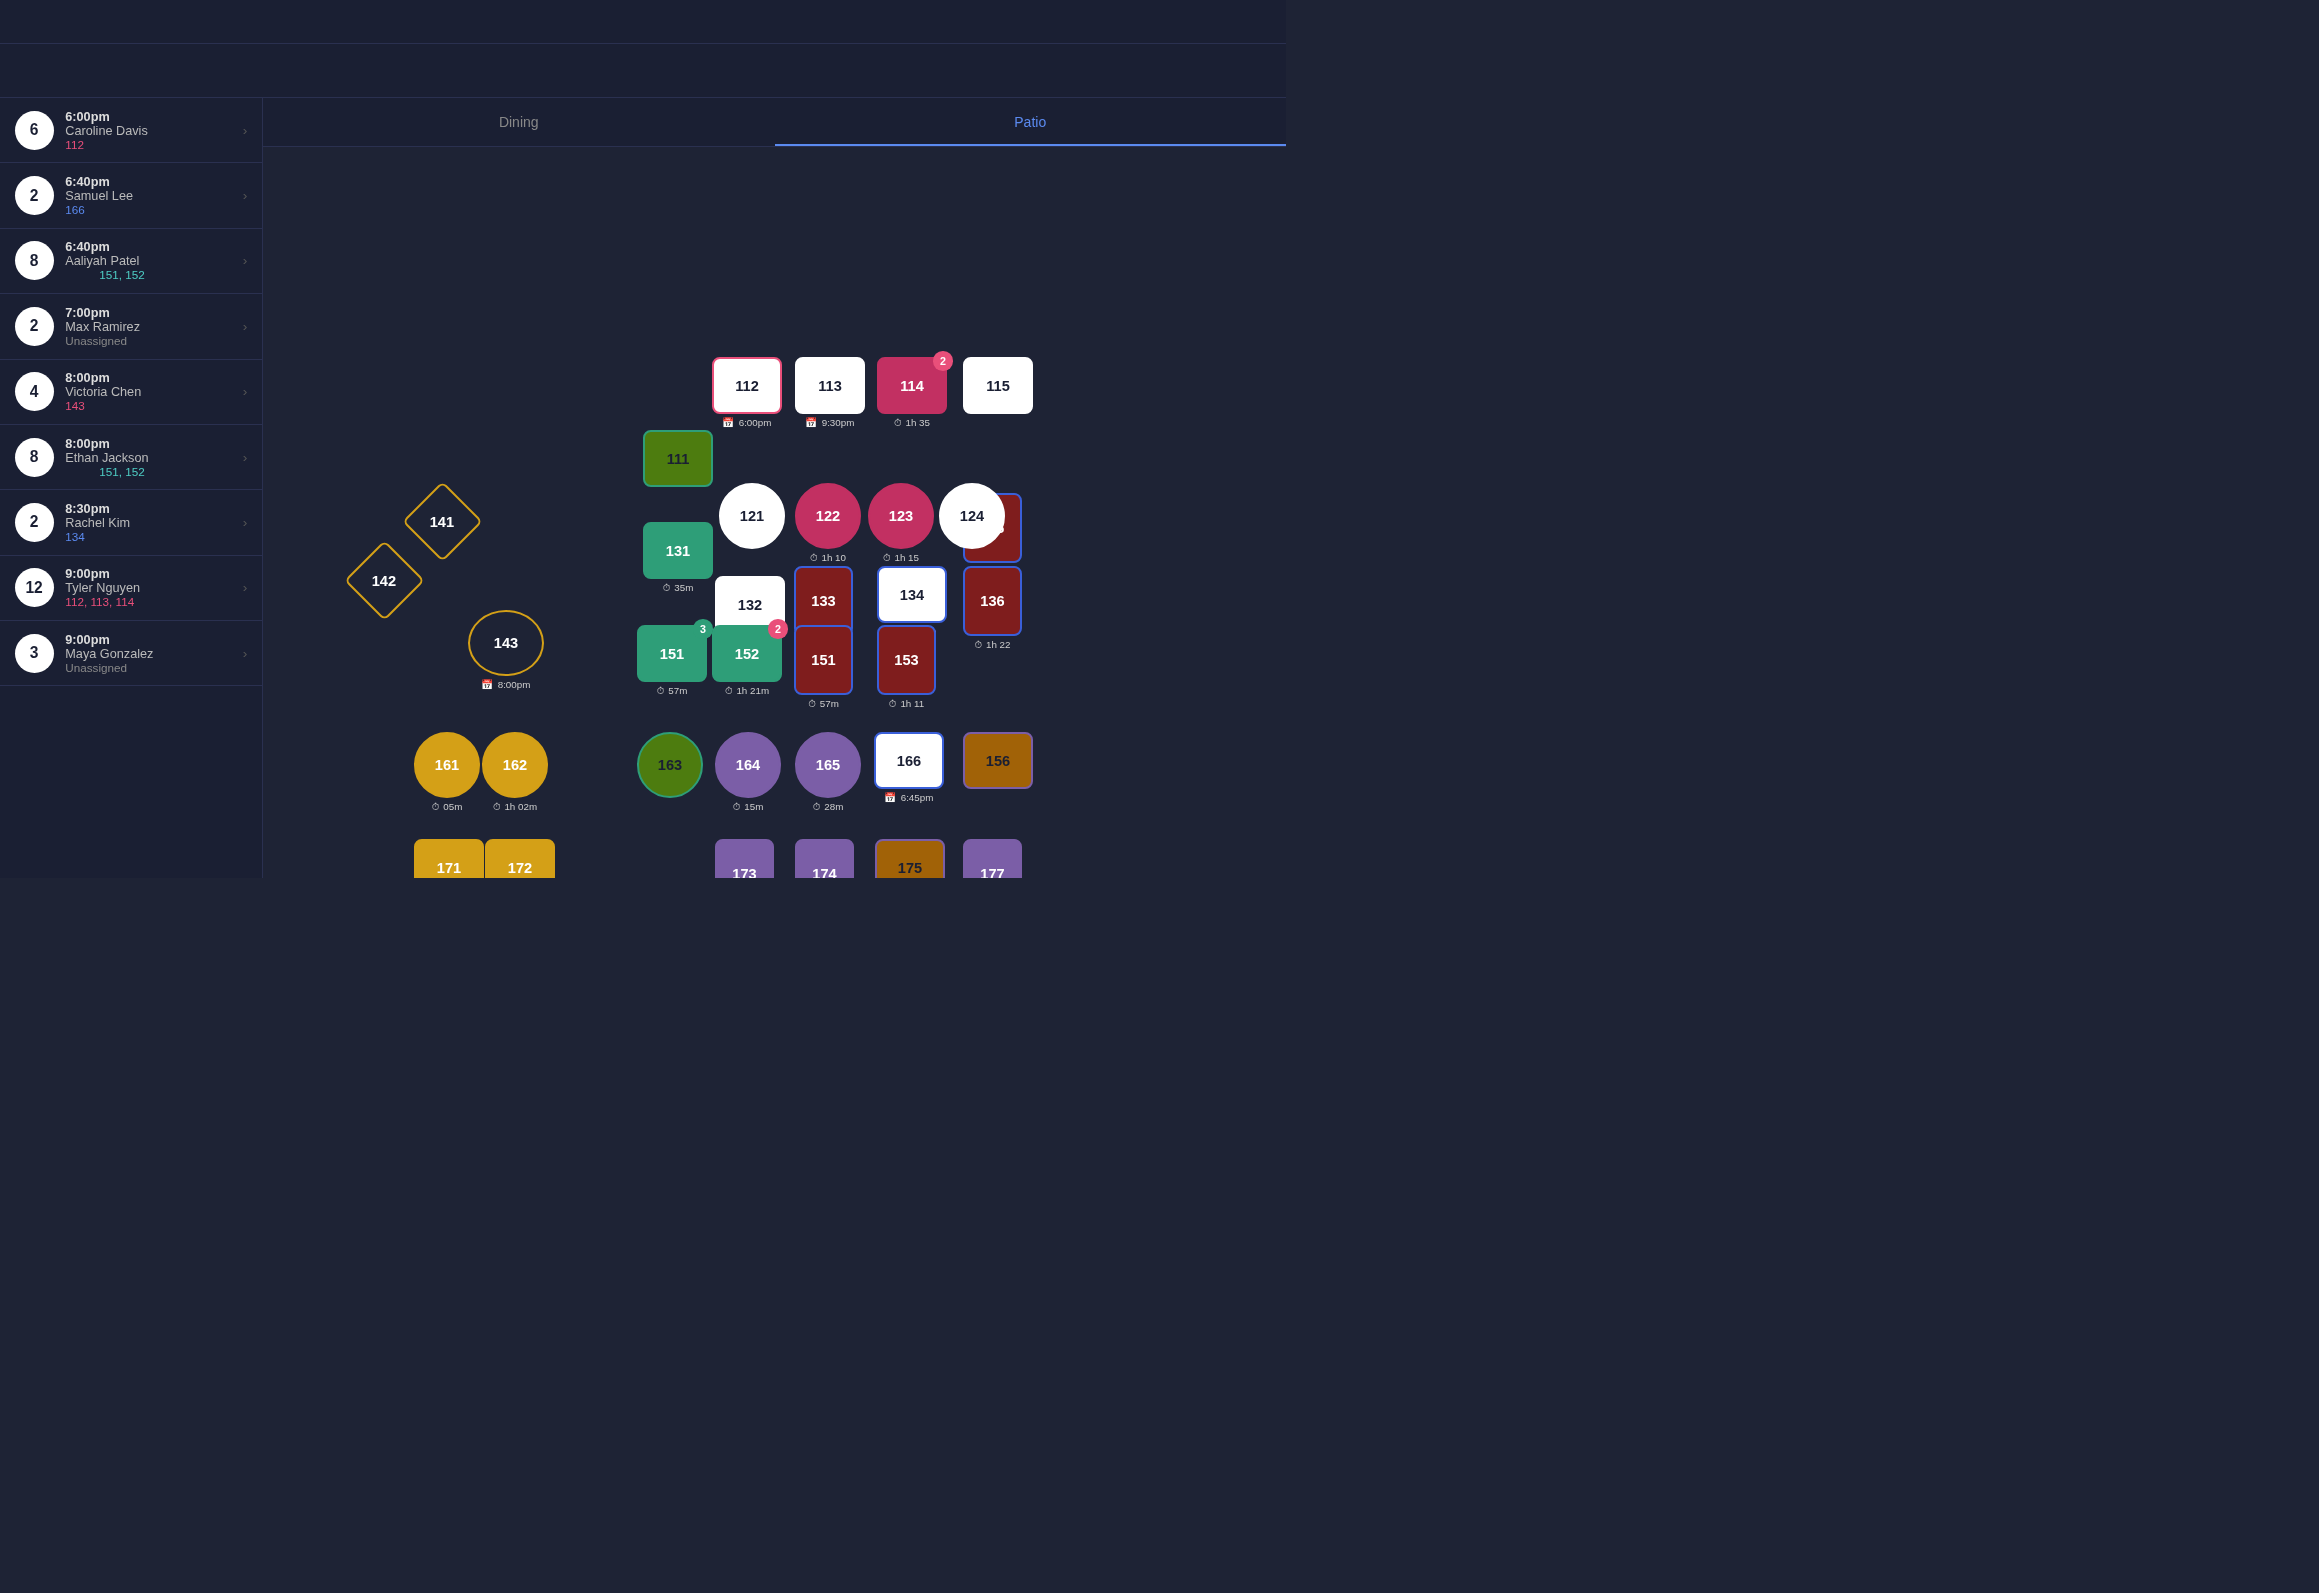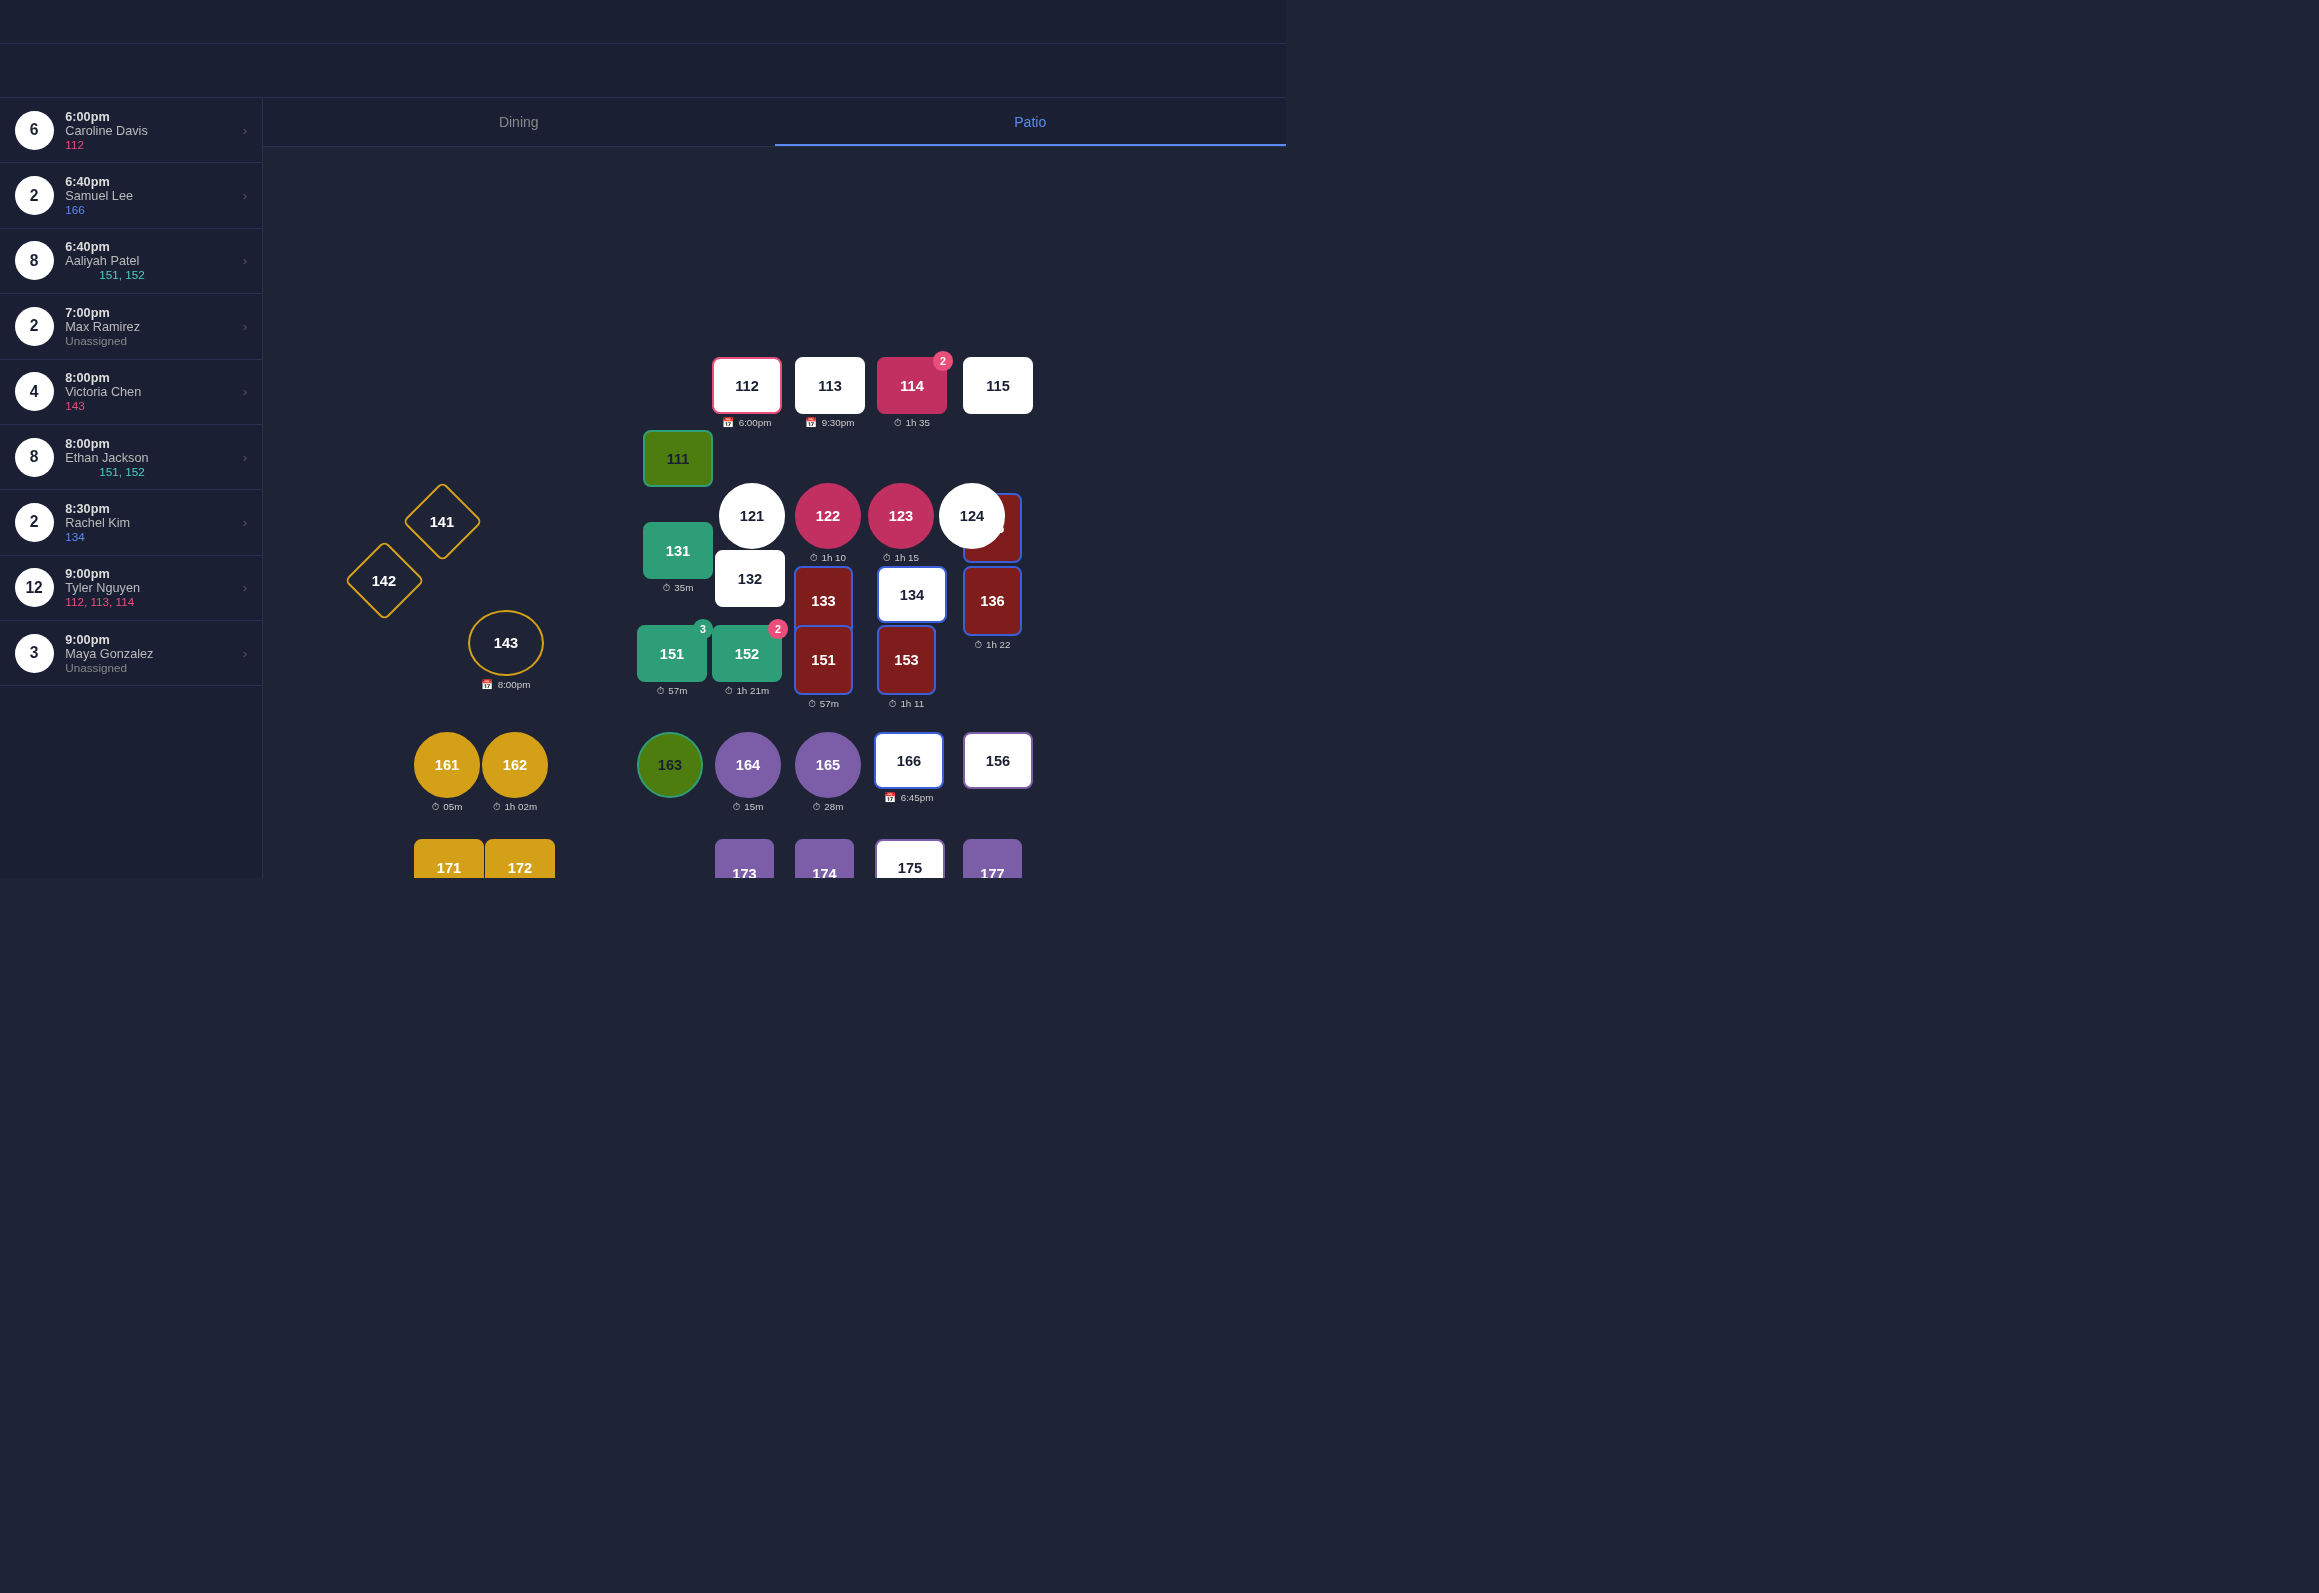--- a/index.html
+++ b/index.html
@@ -216,21 +216,21 @@
     .color-white { background: #fff; color: #1a1f33; border-color: #fff; }
     .color-pink { background: #c23062; color: #fff; border-color: #c23062; }
     .color-pink-outline { background: #fff; color: #1a1f33; border-color: #e94f7a; border-width: 2.9px; }
     .color-green { background: #2e9e78; color: #fff; border-color: #2e9e78; }
     .color-green-outline { background: #4d7c0f; color: #1a1f33; border-color: #2e9e78; border-width: 2.9px; }
     .color-blue { background: #7f1d1d; color: #fff; border-color: #3a5fd9; }
     .color-blue-outline { background: #fff; color: #1a1f33; border-color: #3a5fd9; border-width: 2.9px; }
     .color-yellow { background: #d4a017; color: #fff; border-color: #d4a017; }
     .color-yellow-outline { background: #1e2335; color: #fff; border-color: #d4a017; }
     .color-purple { background: #7b5ea7; color: #fff; border-color: #7b5ea7; }
-    .color-purple-outline { background: #ffffff; color: #1a1f33; border-color: #7b5ea7; border-width: 2.9px; text-align: center; }
+    .color-purple-outline { background: #a16207; color: #1a1f33; border-color: #7b5ea7; border-width: 2.9px; text-align: center; }
 
     .table-badge {
       position: absolute;
       top: -7.8px;
       right: -7.8px;
       width: 19.5px;
       height: 19.5px;
       border-radius: 50%;
       background: #e94f7a;
       color: #fff;
@@ -445,21 +445,21 @@
         </div>
         <div class="table-item" style="left: 380px; top: 375px;">
           <div class="table-shape rect-table color-green">
             <span class="label">131</span>
           </div>
           <div class="table-info">
             <span class="clock-icon">⏱</span>
             <span>35m</span>
           </div>
         </div>
-        <div class="table-item" style="left: 452px; top: 403px; text-decoration: underline;">
+        <div class="table-item" style="left: 452px; top: 429px; text-decoration: underline;">
           <div class="table-shape rect-table color-white">
             <span class="label">132</span>
           </div>
         </div>
         <div class="table-item" style="left: 531px; top: 419px;">
           <div class="table-shape sq-table color-blue">
             <span class="label">133</span>
           </div>
           <div class="table-info">
             <span class="clock-icon">⏱</span>

